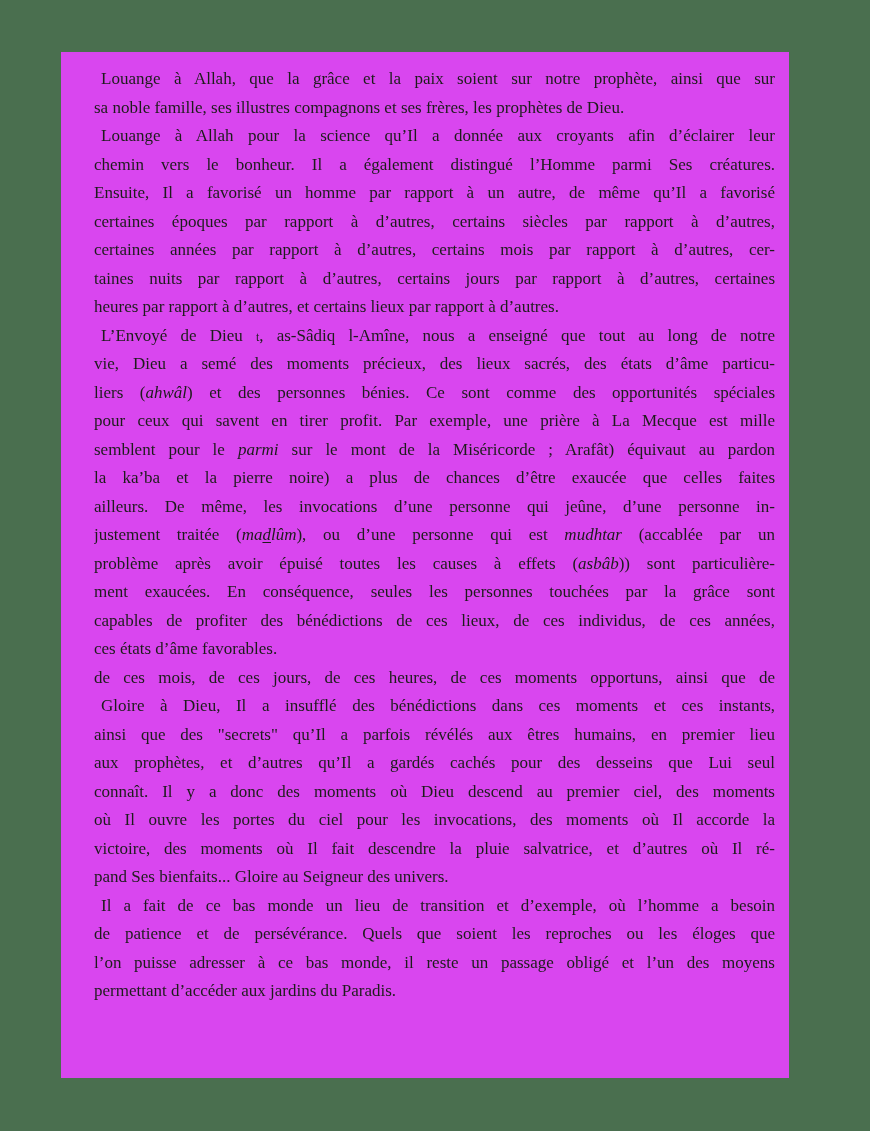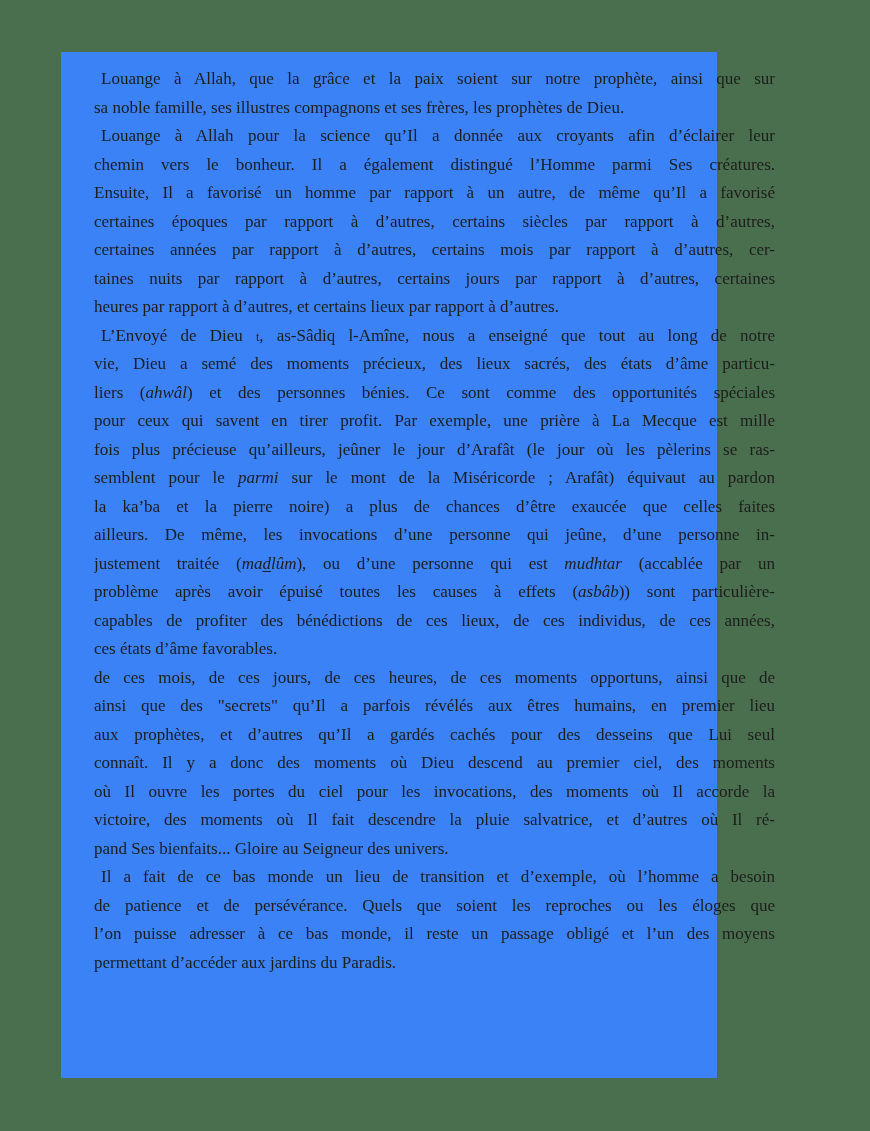--- a/index.html
+++ b/index.html
@@ -2,22 +2,22 @@
 <html><head>
 <meta charset="utf-8">
 <style>
   html,body{margin:0;padding:0}
   body{
     width:870px;height:1131px;position:relative;overflow:hidden;
     background:#4a6f4f;
     font-family:"Liberation Serif", serif;
   }
   .page{
-    position:absolute;left:61px;top:52px;width:656px;height:1026px;
-    background:#3b82f6;
+    position:absolute;left:61px;top:52px;width:728px;height:1026px;
+    background:#d946ef;
   }
   .text-block{
     position:absolute;left:33px;top:13px;width:681px;
     color:#1d1d1b;
     font-size:17px;
     line-height:28.5px;
   }
   .para{margin:0;padding:0}
   .line{
     height:28.5px;
@@ -49,31 +49,32 @@
         <div class="line"><span class="run-n">certaines époques par rapport à d’autres, certains siècles par rapport à d’autres,</span></div>
         <div class="line"><span class="run-n">certaines années par rapport à d’autres, certains mois par rapport à d’autres, cer-</span></div>
         <div class="line"><span class="run-n">taines nuits par rapport à d’autres, certains jours par rapport à d’autres, certaines</span></div>
         <div class="line last"><span class="run-n">heures par rapport à d’autres, et certains lieux par rapport à d’autres.</span></div>
       </div>
       <div class="para">
         <div class="line first"><span class="run-n">L’Envoyé de Dieu </span><span class="run-sym">t</span><span class="run-n">, as-Sâdiq l-Amîne, nous a enseigné que tout au long de notre</span></div>
         <div class="line"><span class="run-n">vie, Dieu a semé des moments précieux, des lieux sacrés, des états d’âme particu-</span></div>
         <div class="line"><span class="run-n">liers (</span><span class="run-i">ahwâl</span><span class="run-n">) et des personnes bénies. Ce sont comme des opportunités spéciales</span></div>
         <div class="line"><span class="run-n">pour ceux qui savent en tirer profit. Par exemple, une prière à La Mecque est mille</span></div>
-        <div class="line"><span class="run-n">fois plus précieuse qu’ailleurs, jeûner le jour d’Arafât (le jour où les pèlerins se ras-</span></div>
         <div class="line"><span class="run-n">semblent pour le </span><span class="run-i">parmi</span><span class="run-n"> sur le mont de la Miséricorde ; Arafât) équivaut au pardon</span></div>
         <div class="line"><span class="run-n">la ka’ba et la pierre noire) a plus de chances d’être exaucée que celles faites</span></div>
         <div class="line"><span class="run-n">ailleurs. De même, les invocations d’une personne qui jeûne, d’une personne in-</span></div>
         <div class="line"><span class="run-n">justement traitée (</span><span class="run-i">ma</span><span class="run-iu">d</span><span class="run-i">lûm</span><span class="run-n">), ou d’une personne qui est </span><span class="run-i">mudhtar</span><span class="run-n"> (accablée par un</span></div>
         <div class="line"><span class="run-n">problème après avoir épuisé toutes les causes à effets (</span><span class="run-i">asbâb</span><span class="run-n">)) sont particulière-</span></div>
+        <div class="line"><span class="run-n">ment exaucées. En conséquence, seules les personnes touchées par la grâce sont</span></div>
         <div class="line"><span class="run-n">capables de profiter des bénédictions de ces lieux, de ces individus, de ces années,</span></div>
         <div class="line last"><span class="run-n">ces états d’âme favorables.</span></div>
         <div class="line"><span class="run-n">de ces mois, de ces jours, de ces heures, de ces moments opportuns, ainsi que de</span></div>
       </div>
       <div class="para">
+        <div class="line first"><span class="run-n">Gloire à Dieu, Il a insufflé des bénédictions dans ces moments et ces instants,</span></div>
         <div class="line"><span class="run-n">ainsi que des "secrets" qu’Il a parfois révélés aux êtres humains, en premier lieu</span></div>
         <div class="line"><span class="run-n">aux prophètes, et d’autres qu’Il a gardés cachés pour des desseins que Lui seul</span></div>
         <div class="line"><span class="run-n">connaît. Il y a donc des moments où Dieu descend au premier ciel, des moments</span></div>
         <div class="line"><span class="run-n">où Il ouvre les portes du ciel pour les invocations, des moments où Il accorde la</span></div>
         <div class="line"><span class="run-n">victoire, des moments où Il fait descendre la pluie salvatrice, et d’autres où Il ré-</span></div>
         <div class="line last"><span class="run-n">pand Ses bienfaits... Gloire au Seigneur des univers.</span></div>
       </div>
       <div class="para">
         <div class="line first"><span class="run-n">Il a fait de ce bas monde un lieu de transition et d’exemple, où l’homme a besoin</span></div>
         <div class="line"><span class="run-n">de patience et de persévérance. Quels que soient les reproches ou les éloges que</span></div>

